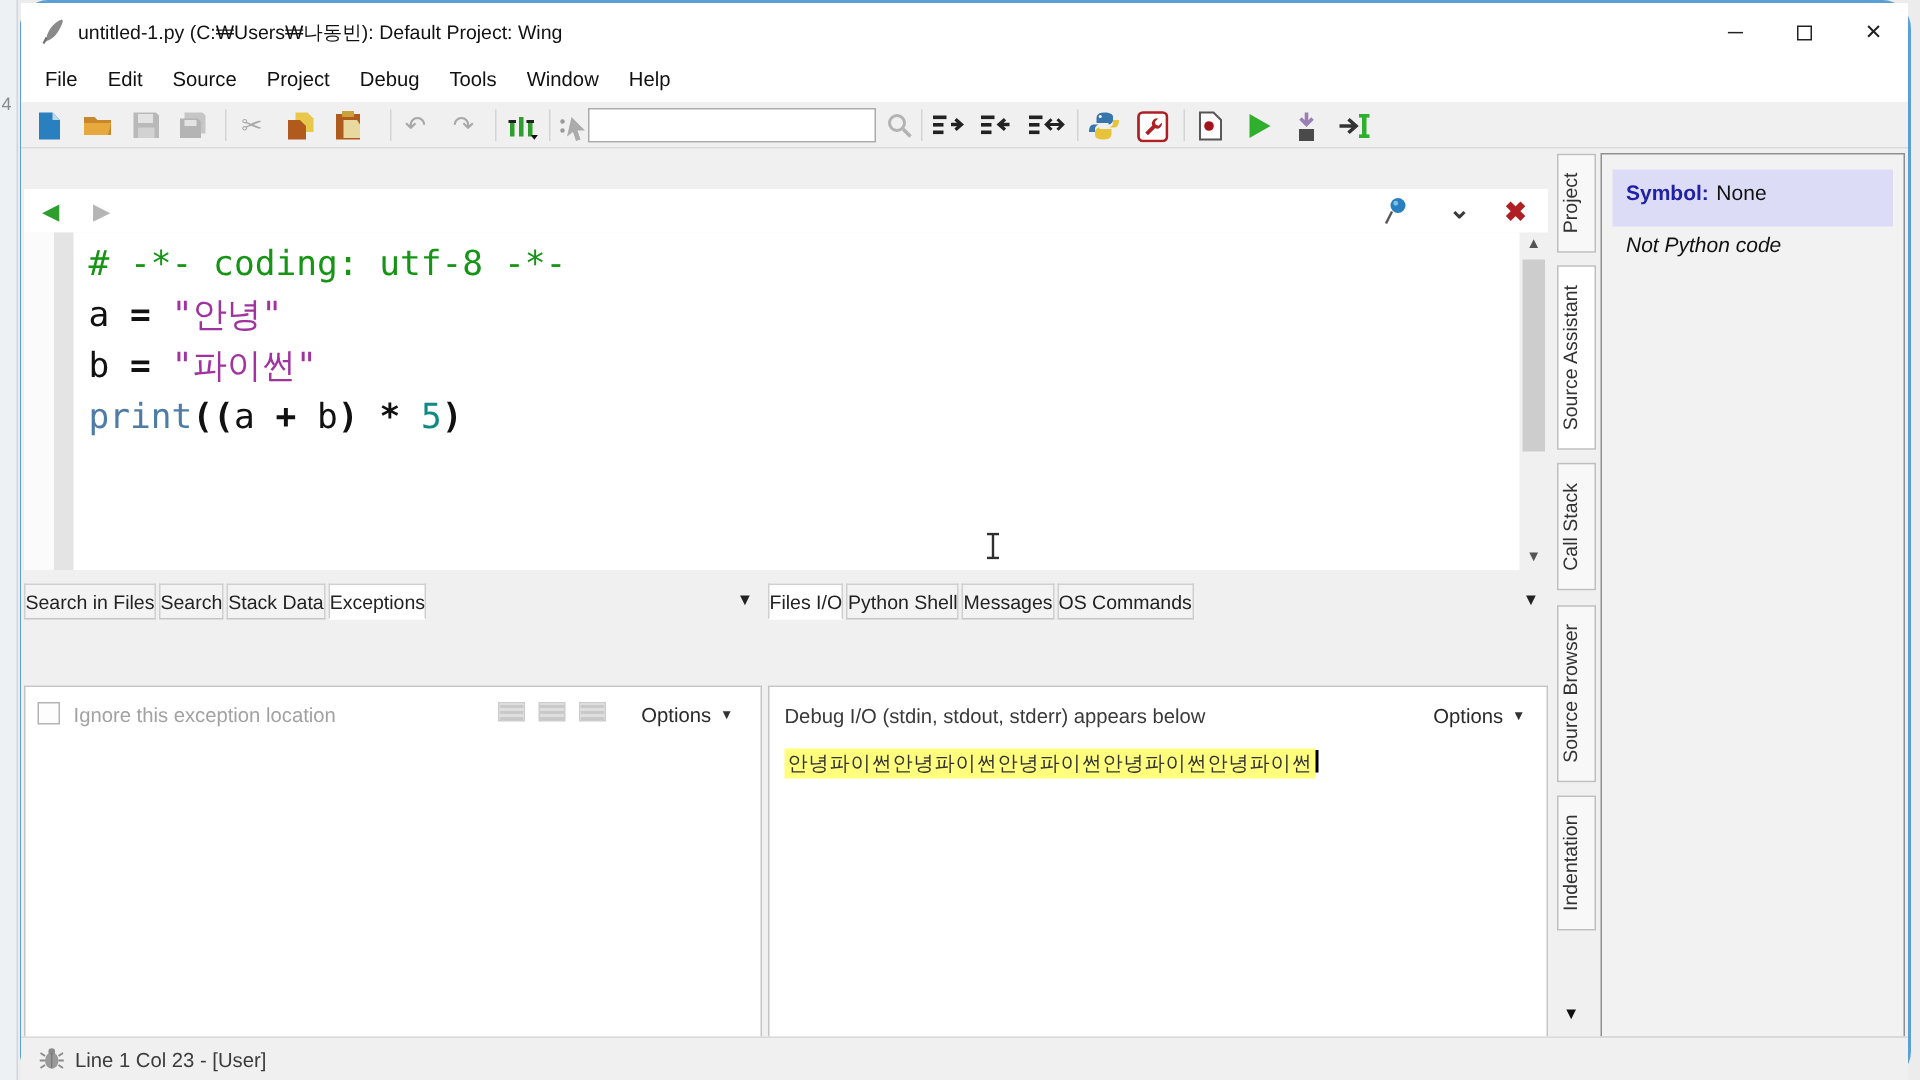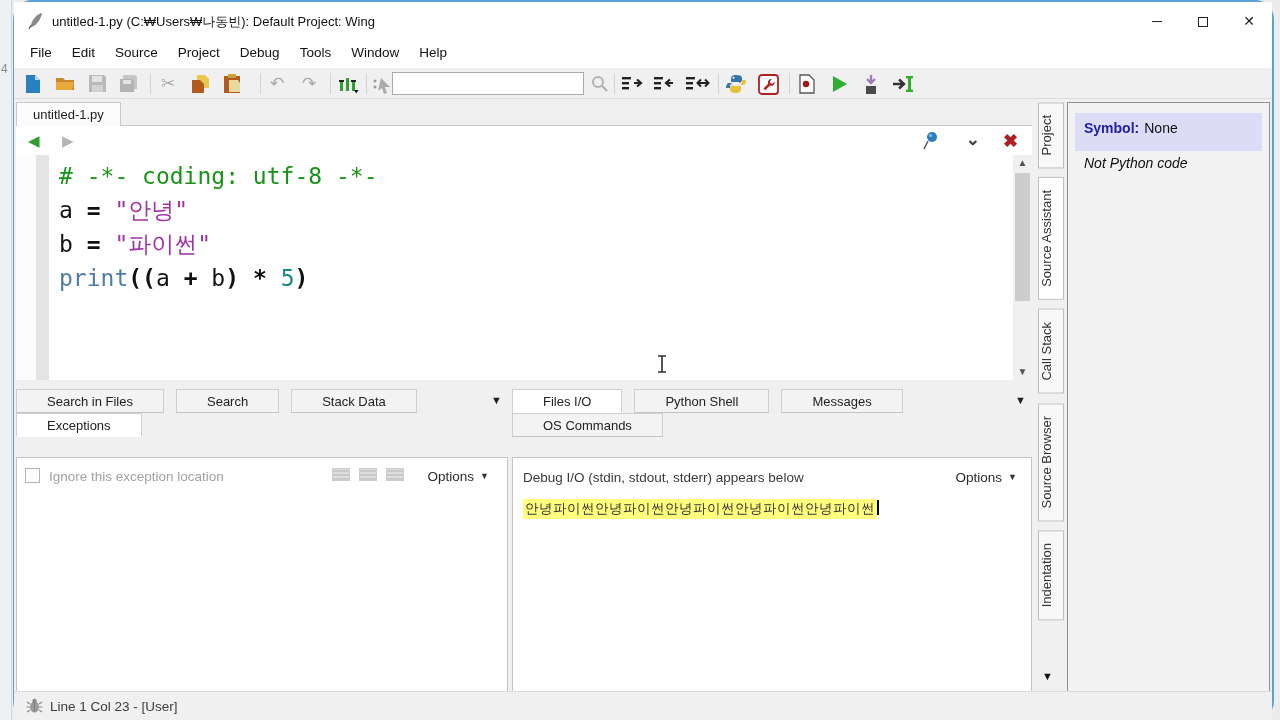--- a/index.html
+++ b/index.html
@@ -59,21 +59,21 @@
   
   #ed-scroll { position:absolute; right:0; top:0; width:19px; height:100%; background:#f0f0f0; }
   #ed-scroll .arrow { position:absolute; left:0; width:19px; height:16px; text-align:center; font-size:10px; color:#555; line-height:16px; }
   #ed-scroll .up { top:0; } #ed-scroll .down { bottom:0; }
   #ed-thumb { position:absolute; left:2px; top:18px; width:15px; height:128px; background:#cdcdcd; }
   
   #mouse-ibeam { position:absolute; left:640px; top:200px; }
 
   
   .panel-tabrow { position:absolute; height:25px; }
-  .ptab { display:inline-block; height:24px; padding:0 30px; margin-right:12px; font-size:13px; line-height:23px; color:#222; background:#f3f3f3; border:1px solid #cfcfcf; border-bottom:1px solid #c4c4c4; vertical-align:top; }
+  .ptab { display:inline-block; height:24px; padding:0 0; margin-right:2px; font-size:13px; line-height:23px; color:#222; background:#f3f3f3; border:1px solid #cfcfcf; border-bottom:1px solid #c4c4c4; vertical-align:top; }
   .ptab.active { background:#ffffff; border-bottom:1px solid #ffffff; }
   .tab-overflow { position:absolute; right:6px; top:5px; font-size:11px; color:#222; }
   .panel-body { position:absolute; background:#ffffff; border:1px solid #c4c4c4;margin-top:44px; }
 
   #panel-left-tabs { left:2px; top:387px; width:492px; }
   #panel-left-body { left:2px; top:411px; width:492px; height:277px; }
   #exc-row { position:absolute; left:8px; top:8px; right:8px; height:22px; }
   #exc-checkbox { position:absolute; left:0; top:2px; width:15px; height:15px; border:1px solid #b4b4b4; background:#fdfdfd; }
   #exc-label { position:absolute; left:24px; top:3px; font-size:13.5px; color:#a2a2a2; }
   .mini-icon { position:absolute; top:2px; width:18px; height:13px; background:repeating-linear-gradient(0deg,#c9c9c9 0 2px,#dedede 2px 4px); border:1px solid #cccccc; }
@@ -266,23 +266,20 @@
           <svg width="24" height="20" viewBox="0 0 24 20">
             <path d="M1 10 h10 M7 5.5 l5 4.5 -5 4.5" stroke="#333" stroke-width="2.4" fill="none"></path>
             <rect x="16" y="3" width="3" height="14" fill="#2eaf2e"></rect>
             <rect x="14" y="2" width="7" height="2.4" fill="#2eaf2e"></rect>
             <rect x="14" y="15.6" width="7" height="2.4" fill="#2eaf2e"></rect>
           </svg>
         </span>
     </div>
 
     <div id="editor-group">
-      <div id="editor-tabrow">
-        <span id="editor-tab">untitled-1.py</span>
-      </div>
       <div id="editor-navrow">
         <span class="nav-arrow" id="nav-back">◀</span>
         <span class="nav-arrow" id="nav-fwd">▶</span>
         <span id="pin-icon"><svg width="20" height="22" viewBox="0 0 20 22">
               <circle cx="12" cy="7" r="5" fill="#2a7fbe"></circle>
               <circle cx="10.5" cy="5.5" r="1.6" fill="#7fc0e8"></circle>
               <path d="M8 11 L4 19" stroke="#555" stroke-width="1.6"></path>
             </svg></span>
         <span id="collapse-icon">⌄</span>
         <span id="close-editor-icon">✖</span>

